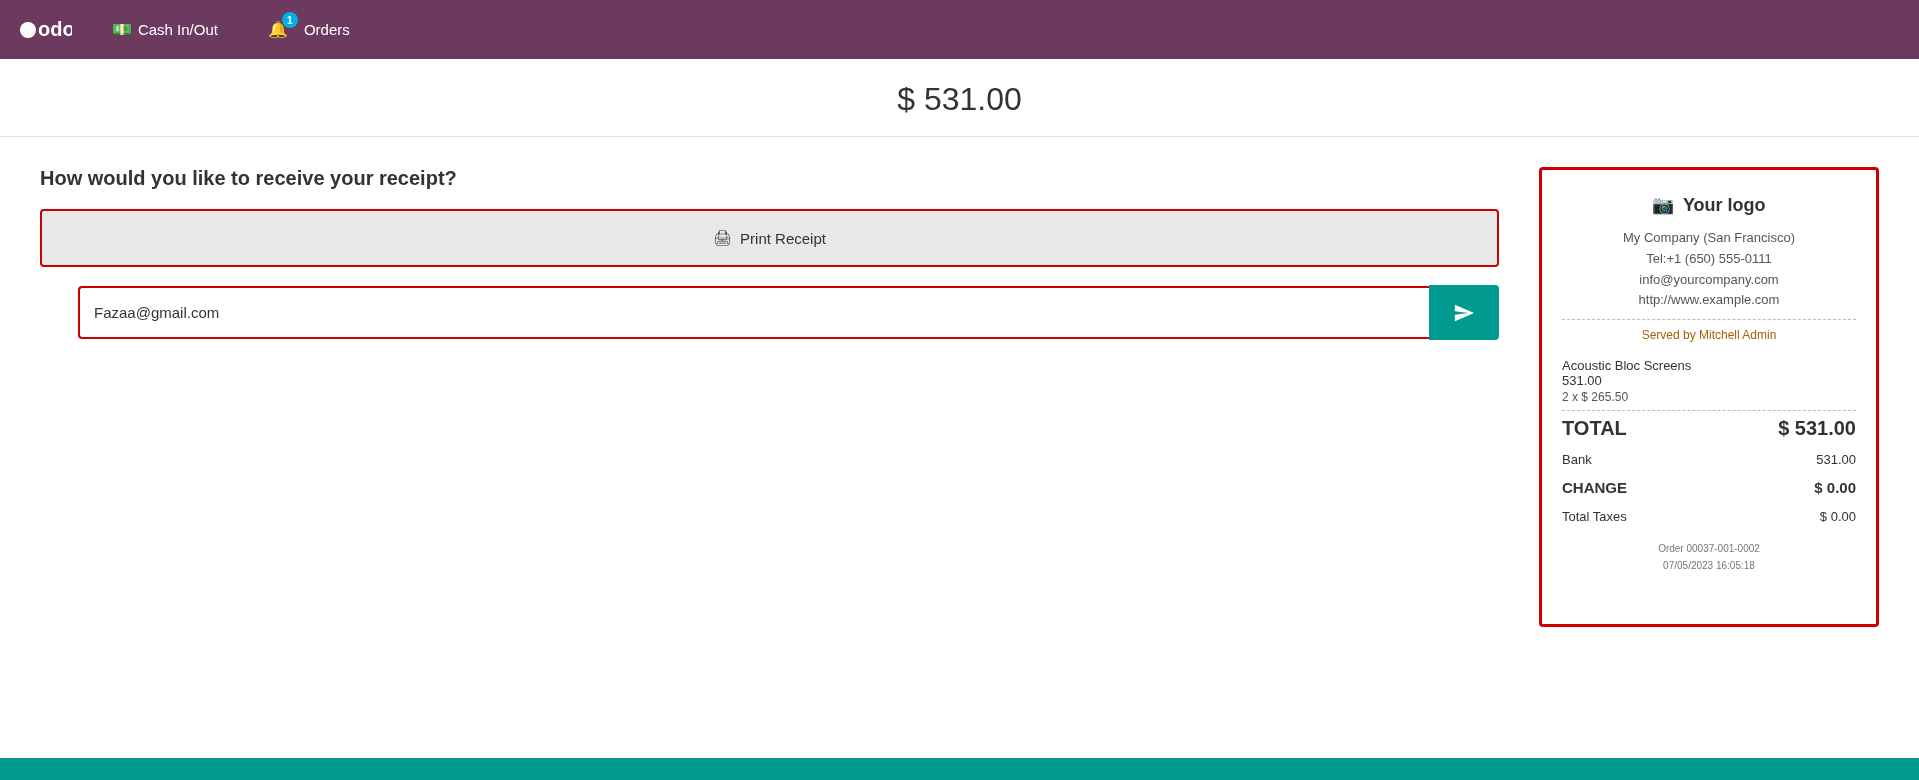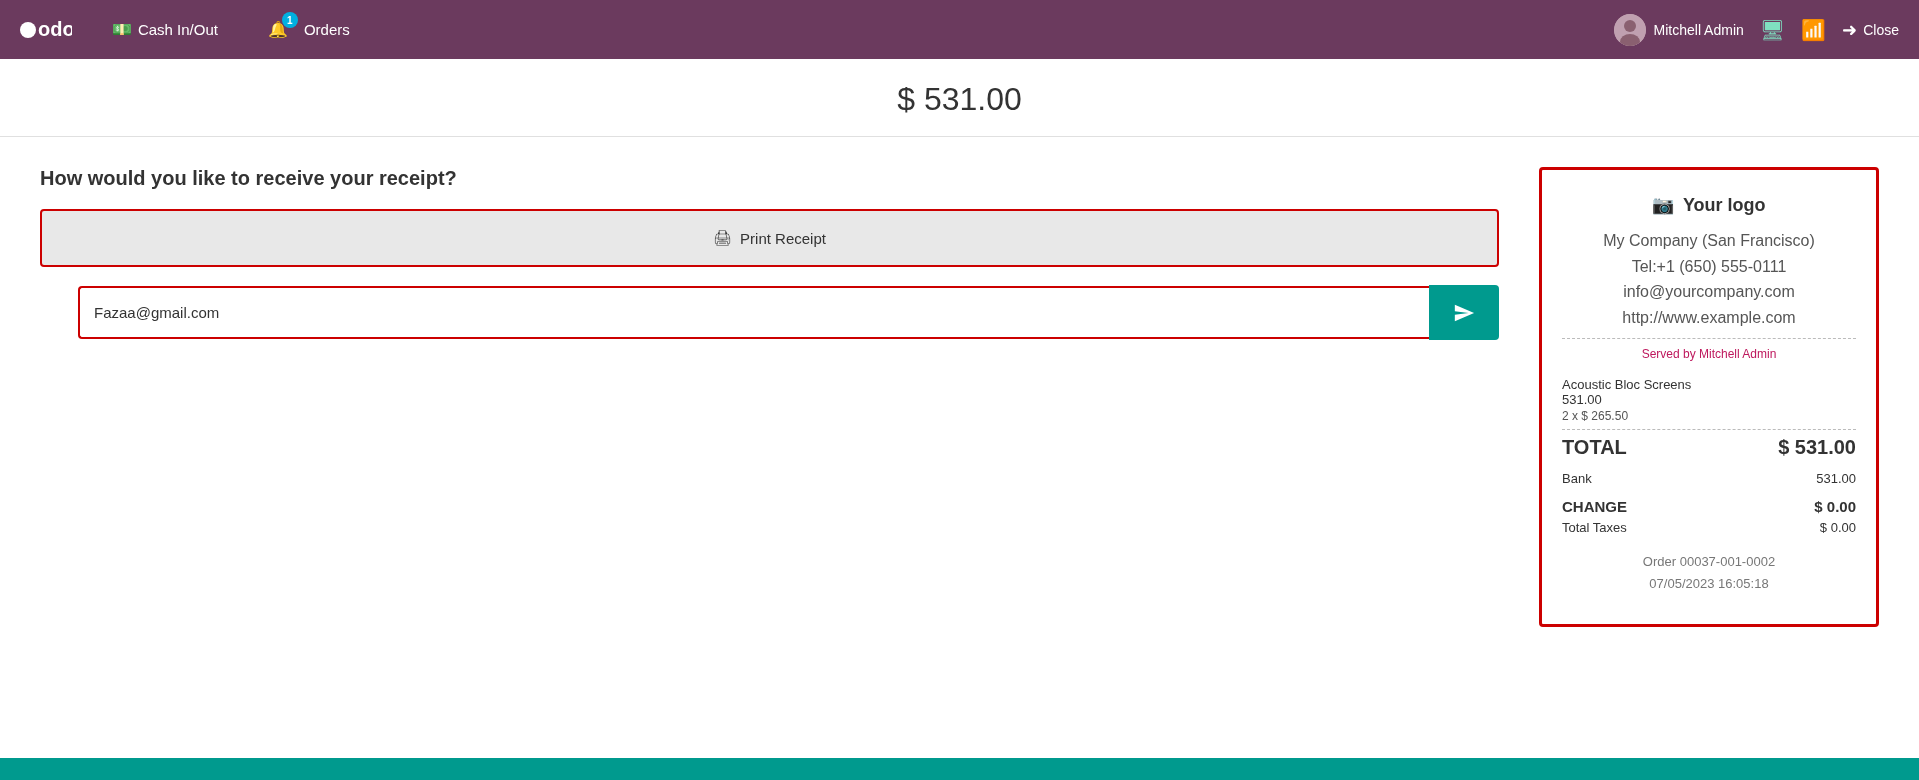--- a/index.html
+++ b/index.html
@@ -169,33 +169,33 @@
       font-size: 18px;
       font-weight: bold;
       color: #333;
     }
     .camera-icon {
       font-size: 18px;
       color: #555;
     }
     .receipt-company-info {
       text-align: center;
-      font-size: 16px;
+      font-size: 13px;
       color: #555;
       line-height: 1.6;
     }
     .receipt-divider {
       border: none;
       border-top: 1px dashed #bbb;
       margin: 8px 0;
     }
     .receipt-served-by {
       text-align: center;
       font-size: 12px;
-      color: #be185d;
+      color: #a16207;
       margin-bottom: 16px;
     }
     .receipt-item-row {
       display: flex;
       justify-content: space-between;
       font-size: 13px;
       color: #333;
       margin-bottom: 2px;
       flex-direction: column;
     }
@@ -224,32 +224,32 @@
       font-size: 13px;
       color: #333;
       margin-bottom: 12px;
     }
     .receipt-change-row {
       display: flex;
       justify-content: space-between;
       font-size: 15px;
       font-weight: bold;
       color: #333;
-      margin-bottom: 5px;
+      margin-bottom: 13px;
     }
     .receipt-taxes-row {
       display: flex;
       justify-content: space-between;
       font-size: 13px;
       color: #333;
       margin-bottom: 16px;
     }
     .receipt-footer {
       text-align: center;
-      font-size: 13px;
+      font-size: 10px;
       color: #777;
       line-height: 1.7;
     }
 
     
     .bottom-bar {
       position: fixed;
       bottom: 0;
       left: 0;
       right: 0;
@@ -274,38 +274,20 @@
   </div>
 
   <div class="nav-item">
     <span style="position:relative; display:inline-flex; align-items:center;">
       <span style="font-size:16px;">🔔</span>
       <span class="badge" style="position:absolute; top:-8px; right:-10px; background:#00b0e0; color:#fff; border-radius:50%; width:16px; height:16px; font-size:10px; display:flex; align-items:center; justify-content:center; font-weight:bold;">1</span>
     </span>
     <span style="margin-left:10px;text-align:center;">Orders</span>
   </div>
 
-  <div class="navbar-right">
-    <div class="user-info">
-      <div class="user-avatar">
-        <svg width="32" height="32" viewBox="0 0 32 32" xmlns="http://www.w3.org/2000/svg">
-          <circle cx="16" cy="16" r="16" fill="#c0a0b0"></circle>
-          <circle cx="16" cy="12" r="6" fill="#8a6070"></circle>
-          <ellipse cx="16" cy="28" rx="10" ry="8" fill="#8a6070"></ellipse>
-        </svg>
-      </div>
-      <span>Mitchell Admin</span>
-    </div>
-    <span style="color:#7fe0c0; font-size:20px;">🖥</span>
-    <span style="color:#7fe0c0; font-size:20px;">📶</span>
-    <div class="close-btn">
-      <span style="font-size:18px; color:#fff;">➜</span>
-      <span style="color:#fff;">Close</span>
-    </div>
-  </div>
 </nav>
 
 <div class="amount-header">
   <span>$ 531.00</span>
 </div>
 
 <div class="main-content">
 
   <div class="left-panel">
     <div class="receipt-question">How would you like to receive your receipt?</div>

